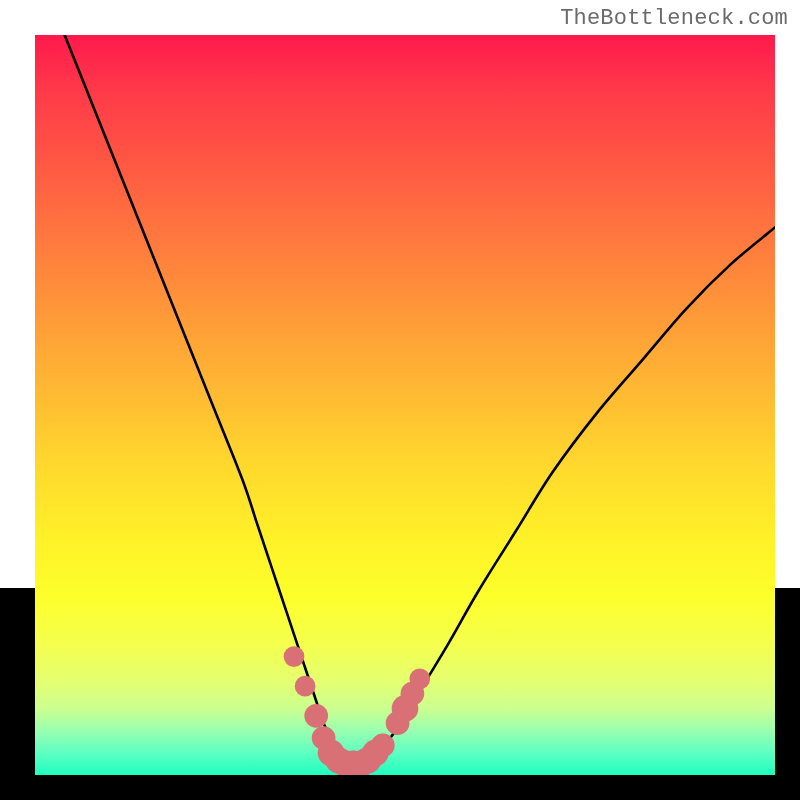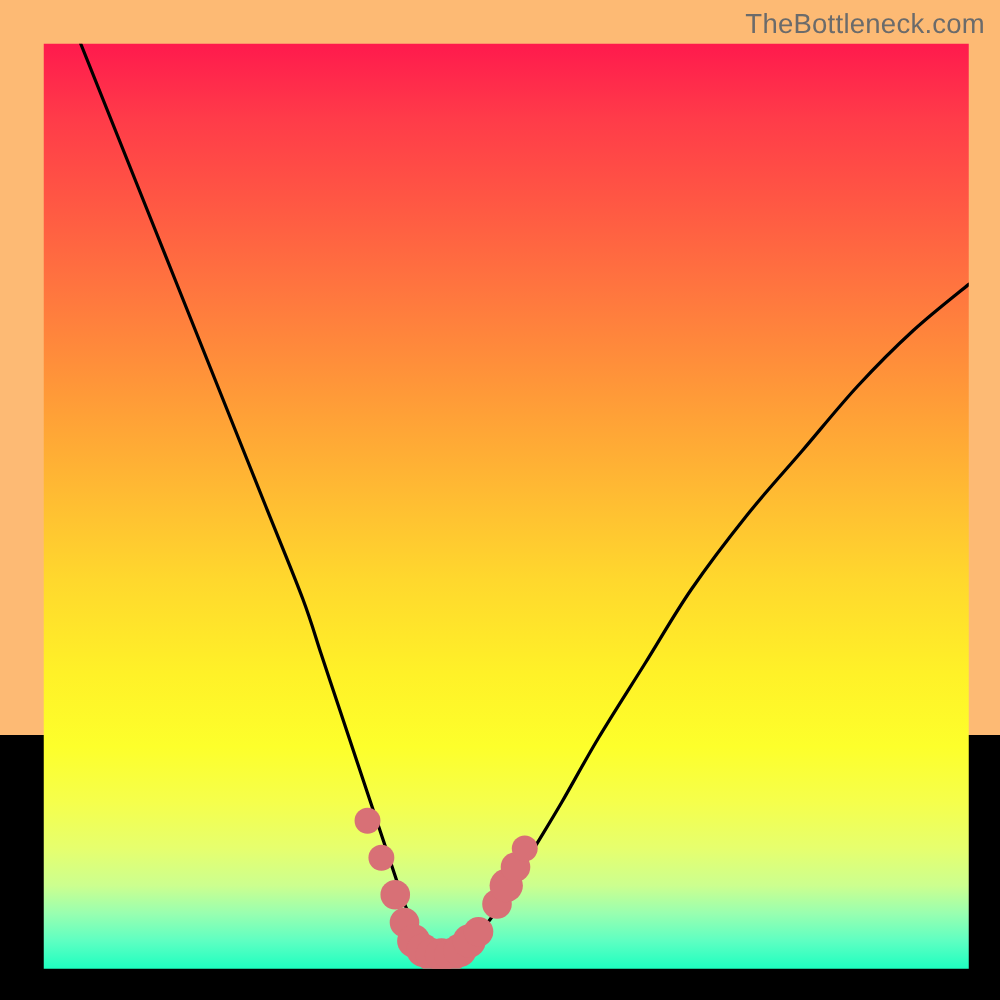--- a/index.html
+++ b/index.html
@@ -10,21 +10,22 @@
     background: #000;
     overflow: hidden;
     font-family: Arial, Helvetica, sans-serif;
   }
   .frame {
     position: absolute;
     left: 0;
     top: 0;
     width: 800px;
     height: 588px;
-    background: #fdba74;
+    background: #ffffff;
+    font-family: Liberation Mono, monospace;
   }
   .plot {
     position: absolute;
     left: 35px;
     top: 35px;
     width: 740px;
     height: 740px;
     background: linear-gradient(to bottom,
       #ff1a4d 0%,
       #ff3b49 8%,

